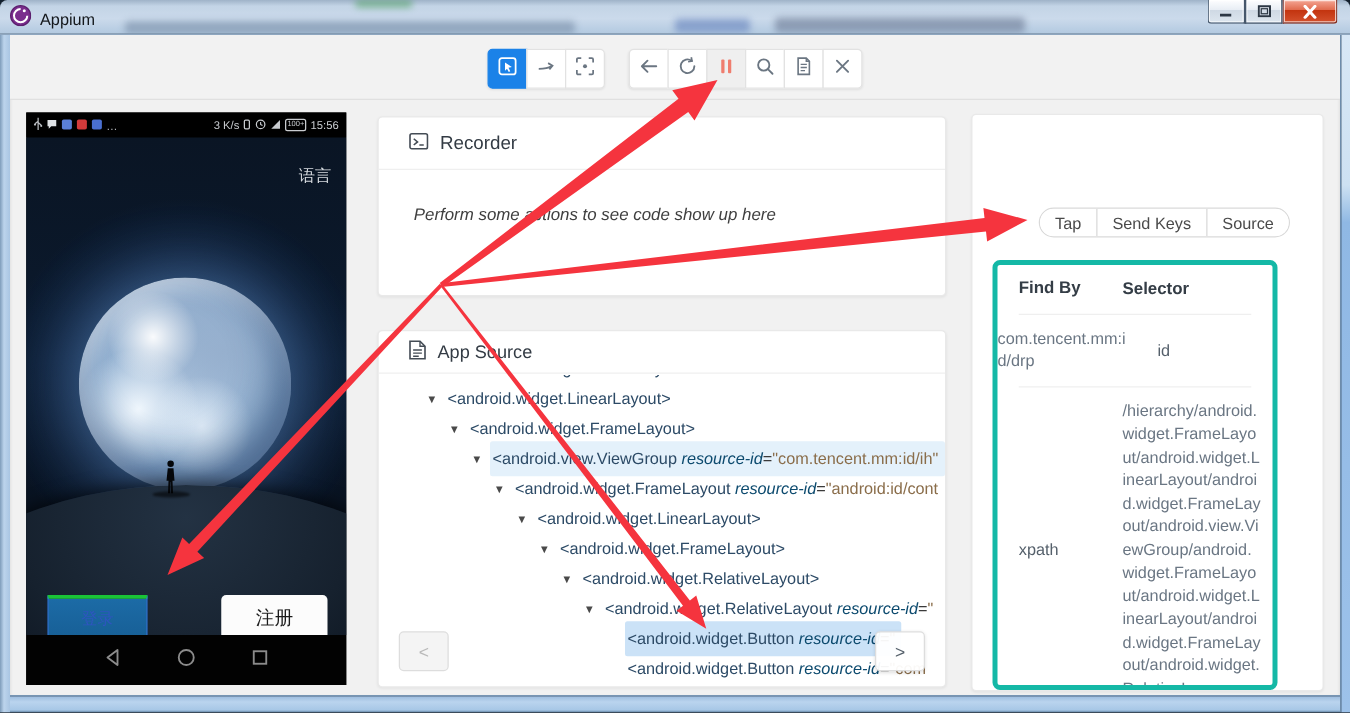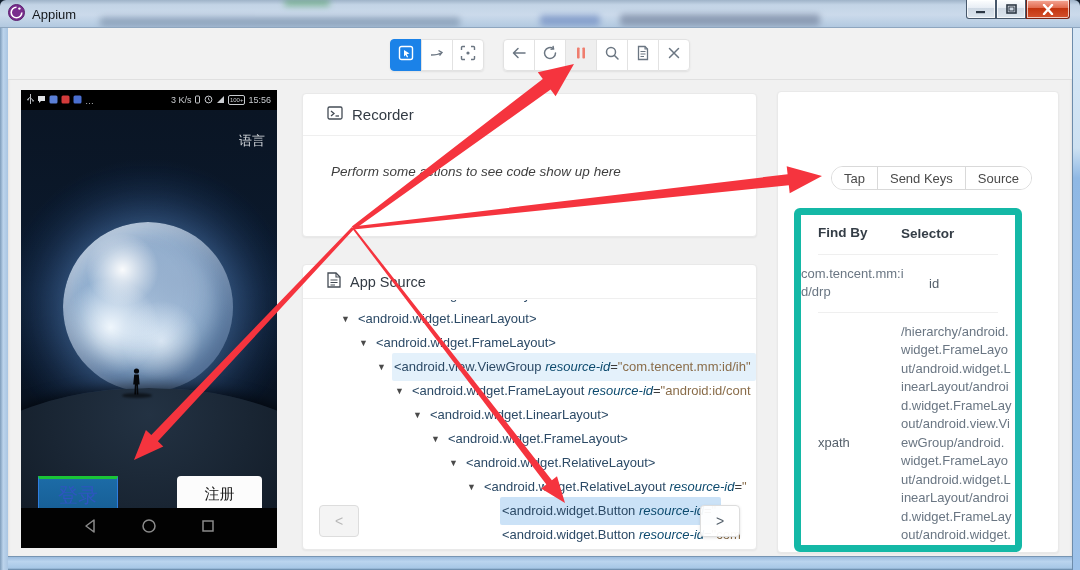--- a/index.html
+++ b/index.html
@@ -62,21 +62,21 @@
       radial-gradient(circle at 58% 70%, rgba(235,244,252,.8) 0%, rgba(235,244,252,0) 26%),
       radial-gradient(circle at 68% 35%, rgba(150,175,205,.9) 0%, rgba(150,175,205,0) 38%),
       radial-gradient(circle at 45% 20%, #93aecd 0%, rgba(147,174,205,0) 50%),
       radial-gradient(circle at 50% 50%, #b9cfe6 0%, #93b3d4 50%, #6d93bf 78%, #48719f 100%);
     box-shadow:0 0 46px 8px rgba(110,160,220,.4), inset -10px -16px 34px rgba(15,35,70,.45), inset 6px 8px 18px rgba(255,255,255,.55); }
   .ground { position:absolute; left:-82px; top:278px; width:420px; height:220px; border-radius:50%;
     background:radial-gradient(ellipse at 50% 12%, #233243 0%, #16212e 45%, #0a111b 75%); box-shadow:0 -2px 14px rgba(0,0,0,.6); }
   .person { position:absolute; left:110px; top:258px; width:11px; height:28px; }
   .p-login { position:absolute; left:17px; top:366px; width:80px; height:36px;
     background:linear-gradient(180deg,#1c6ba6,#175f96); border:1px solid #2e7de0; border-top:3px solid #1ac437;
-    color:#2f55c0; font-size:20px; display:flex; align-items:center; justify-content:center; }
+    color:#2f55c0; font-size:13px; display:flex; align-items:center; justify-content:center; }
   .p-reg { position:absolute; left:156px; top:366px; width:85px; height:37px; background:#fcfcfc; border-radius:4px;
     color:#1b1b1b; font-size:15px; display:flex; align-items:center; justify-content:center; }
   .p-nav { position:absolute; left:0; top:418px; width:256px; height:40px; background:#020202; display:flex; align-items:center; justify-content:space-around; padding:0 40px; }
 
   
   .recorder-body { padding:28px; color:#3f3f3f; font-size:13.5px; font-style:italic; }
 
   
   .tree { position:absolute; left:0; top:35px; right:0; bottom:1px; overflow:hidden; }
   .tree-row { height:24px; line-height:24px; white-space:nowrap; font-size:13px; display:flex; align-items:center; cursor:pointer; }
@@ -90,21 +90,21 @@
   .t-val { color:#8a6d4a; }
   .pager { position:absolute; bottom:12px; width:40px; height:32px; border:1px solid #ddd; border-radius:4px;
     display:flex; align-items:center; justify-content:center; font-size:14px; cursor:pointer; }
   .pager.prev { left:16px; background:#f4f4f4; color:#b9b9b9; }
   .pager.next { right:16px; background:rgba(255,255,255,.95); color:#55606b; box-shadow:0 1px 3px rgba(0,0,0,.12); }
 
   
   .actions { position:absolute; left:53px; top:74px; display:flex; border:1px solid #d9d9d9; border-radius:13px; overflow:hidden; background:#fff; }
   .action-btn { padding:3px 12px; font-size:13px; color:#4a4a4a; border-left:1px solid #d9d9d9; background:#fff; cursor:pointer; height:22px; display:flex; align-items:center; }
   .action-btn:first-child { border-left:none; }
-  .sel-table { position:absolute; left:16px; top:116px; width:228px; height:344px; border:7px solid #14b8a6; border-radius:6px; overflow:hidden; background:#fff; }
+  .sel-table { position:absolute; left:16px; top:116px; width:228px; height:344px; border:4px solid #14b8a6; border-radius:6px; overflow:hidden; background:#fff; }
   .trow { display:flex; }
   .tcell { padding:10px 0; font-size:13px; }
   .c1 { width:100px; padding-left:17px; color:#55606b; }
   .c2 { width:111px; color:#6a7683; word-break:break-all; line-height:18.5px; }
   .thead .tcell { font-weight:bold; color:#343d46; font-size:13.5px; }
   .tdivider { height:1px; background:#efefef; margin:0 17px; }
 
   .arrows-overlay { position:absolute; left:0; top:0; width:1080px; height:570px; z-index:60; pointer-events:none; }
 </style>
 </head>

